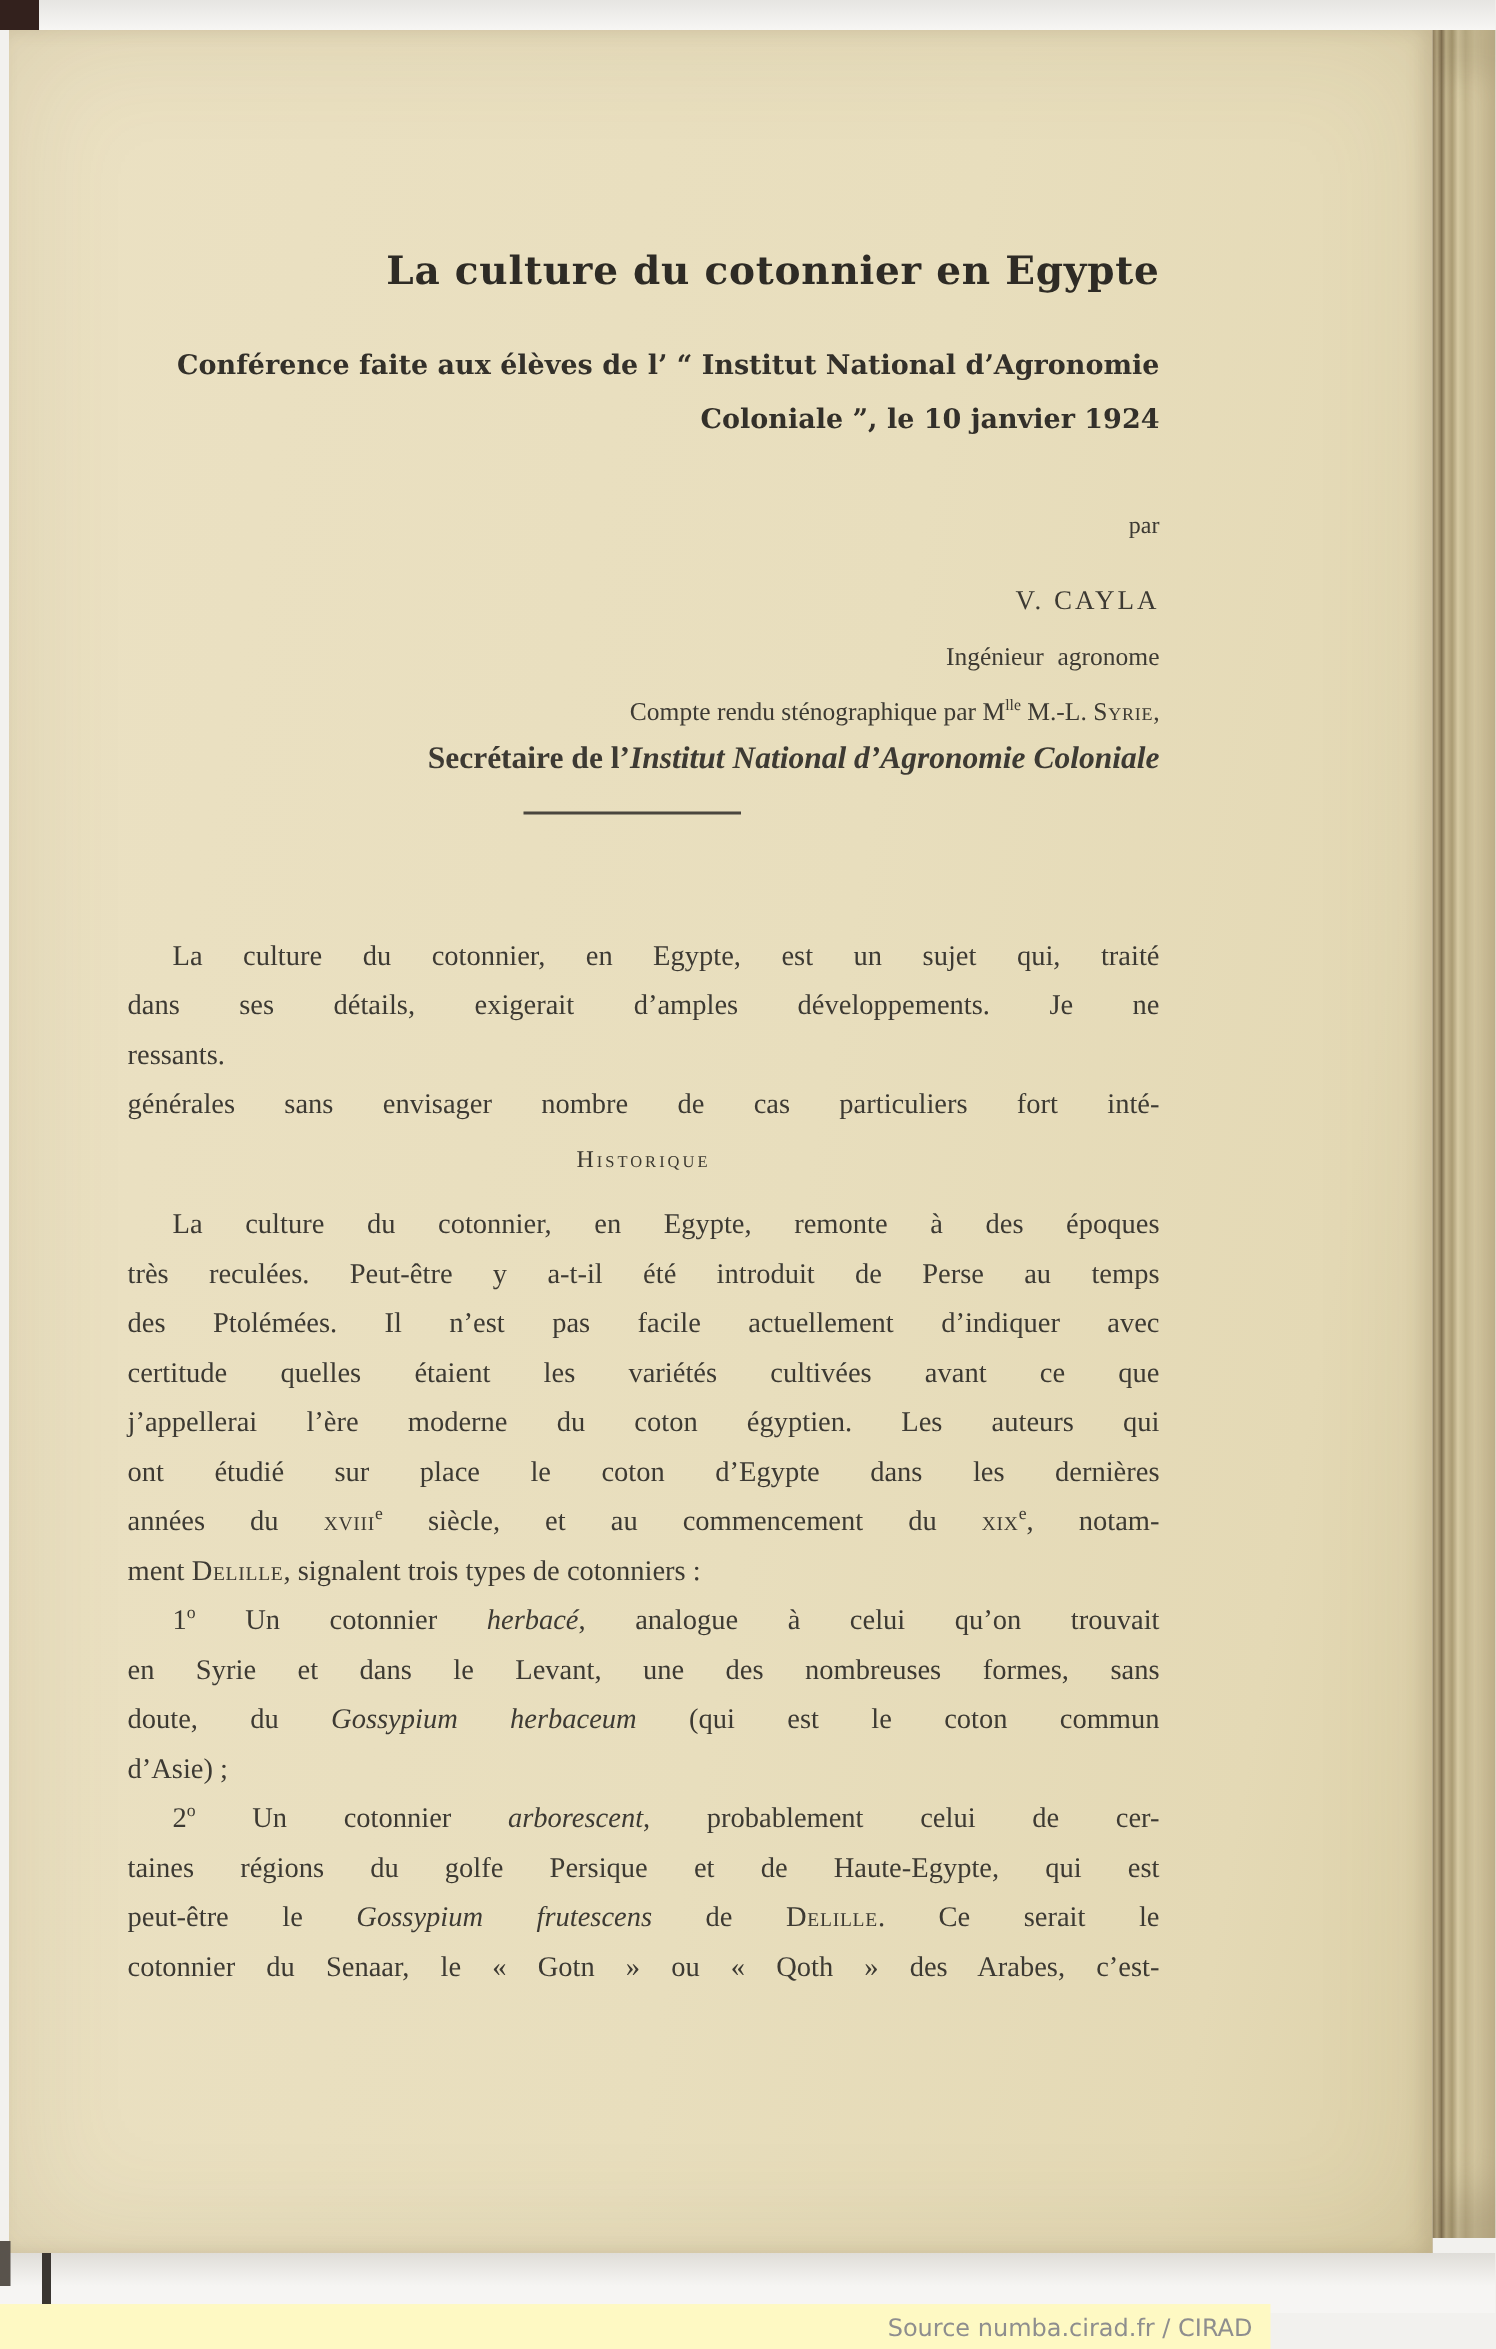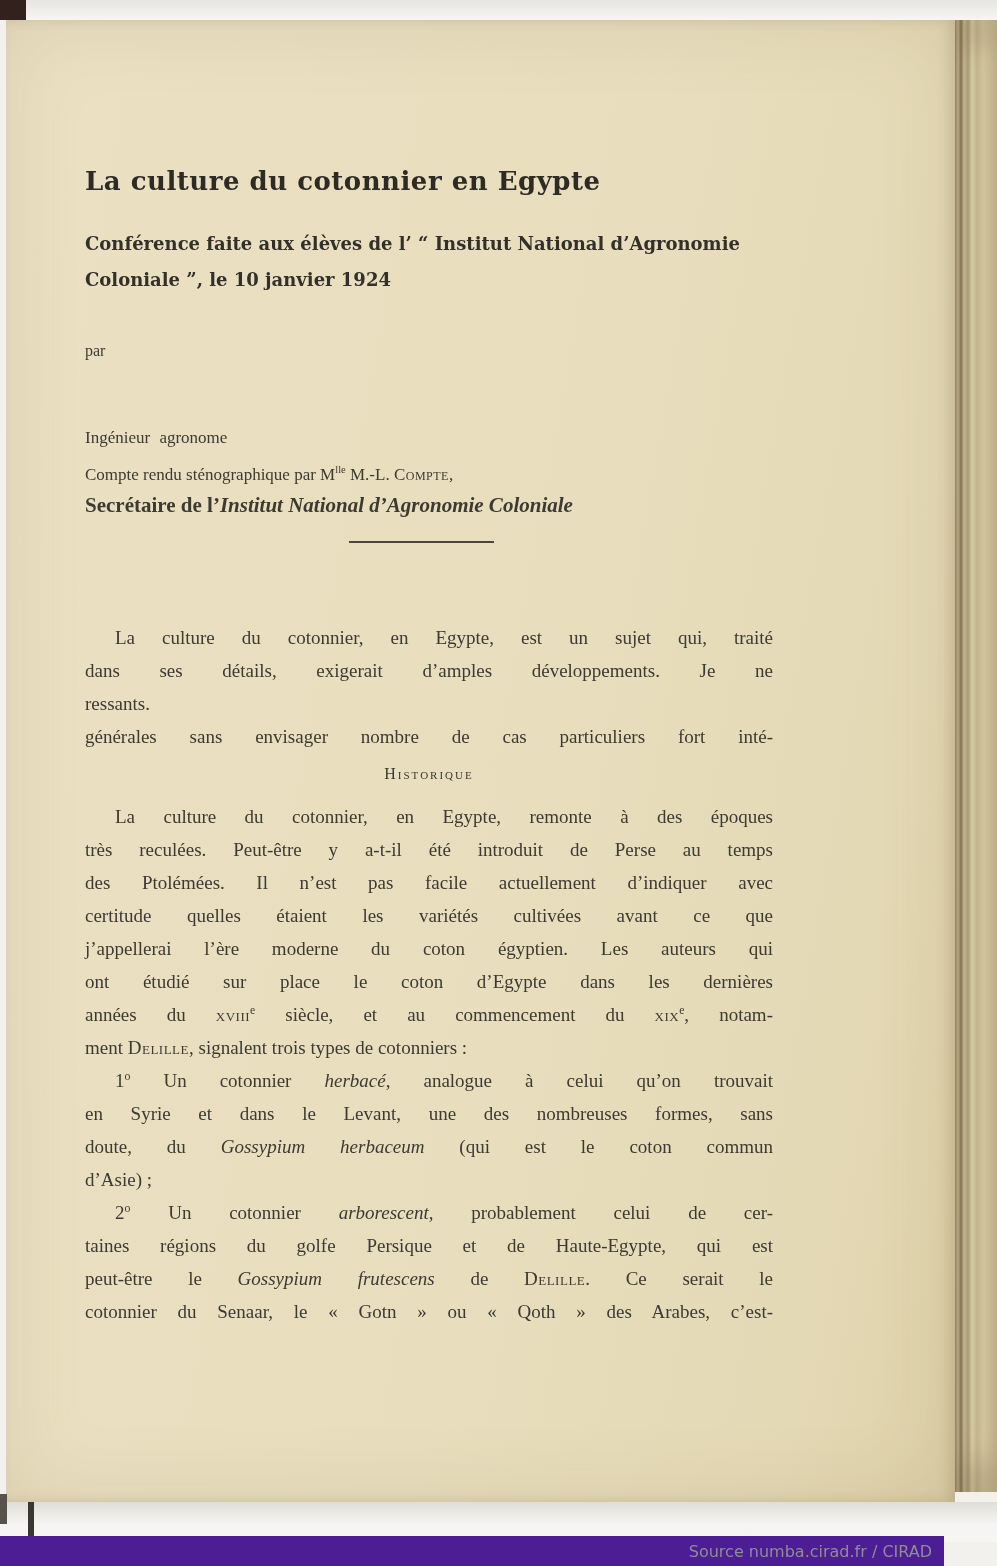--- a/index.html
+++ b/index.html
@@ -24,27 +24,27 @@
       #b0a179 13px,#ddd1aa 17px,#c7b991 22px,#d9cca5 28px,#d2c49c 42px);
     box-shadow:inset 0 -30px 30px rgba(100,85,55,.25), inset 0 30px 20px rgba(100,85,55,.15);}
 
   
   .below{position:absolute;left:0;top:1502px;width:997px;height:40px;
     background:linear-gradient(#dfddd8,#f6f5f3 55%);}
   .board-sliver{position:absolute;left:28px;top:1502px;width:6px;height:64px;background:#3a3631;}
   .board-sliver-left{position:absolute;left:0;top:1494px;width:7px;height:30px;background:#59534c;}
 
   
-  .src-bar{position:absolute;left:0;bottom:0;width:944px;height:30px;background:#4c1d95;
+  .src-bar{position:absolute;left:0;bottom:0;width:847px;height:30px;background:#fef9c3;
     display:flex;align-items:center;justify-content:flex-end;box-sizing:border-box;
     padding-right:12px;font:16px "DejaVu Sans",sans-serif;color:#8e8e8e;}
 
   
   .text-col{position:absolute;left:79px;top:0;width:688px;height:100%;color:#3d3a33;}
-  .blk{position:absolute;left:0;width:100%;text-align:left;}
+  .blk{position:absolute;left:0;width:100%;text-align:right;}
   .doc-title{top:146px;font:700 26px "DejaVu Serif",serif;letter-spacing:.5px;color:#2e2b25;}
   .doc-subtitle{top:206px;font:700 18px "DejaVu Serif",serif;line-height:36px;color:#33302a;}
   .byline{top:322px;font-size:16px;}
   .author{top:370px;font-size:18px;letter-spacing:2px;}
   .author-role{top:408px;font-size:17px;word-spacing:5px;}
   .credit{top:445px;font-size:17px;}
   .secretary{top:473px;font-size:21px;font-weight:bold;}
   .rule{position:absolute;top:521px;left:264px;width:145px;height:2px;background:#4a463e;}
 
   
@@ -71,23 +71,24 @@
     <div class="text-col">
 
       <div class="blk doc-title">La culture du cotonnier en Egypte</div>
 
       <div class="blk doc-subtitle">
         <div>Conférence faite aux élèves de l’ “ Institut National d’Agronomie</div>
         <div>Coloniale ”, le 10 janvier 1924</div>
       </div>
 
       <div class="blk byline">par</div>
+      <div class="blk author">V. CAYLA</div>
       <div class="blk author-role">Ingénieur  agronome</div>
 
-      <div class="blk credit"><span>Compte rendu sténographique par M</span><span class="s-sup">lle</span><span> M.-L. </span><span class="s-sc">Compte</span><span>,</span></div>
+      <div class="blk credit"><span>Compte rendu sténographique par M</span><span class="s-sup">lle</span><span> M.-L. </span><span class="s-sc">Syrie</span><span>,</span></div>
 
       <div class="blk secretary"><span>Secrétaire de l’</span><span class="s-i">Institut National d’Agronomie Coloniale</span></div>
 
       <div class="rule"></div>
 
       <div class="body-flow" id="body-flow">
           <div class="para">
             <div class="tline first"><span>La culture du cotonnier, en Egypte, est un sujet qui, traité</span></div>
             <div class="tline"><span>dans ses détails, exigerait d’amples développements. Je ne</span></div>
             <div class="tline noj"><span>ressants.</span></div>

